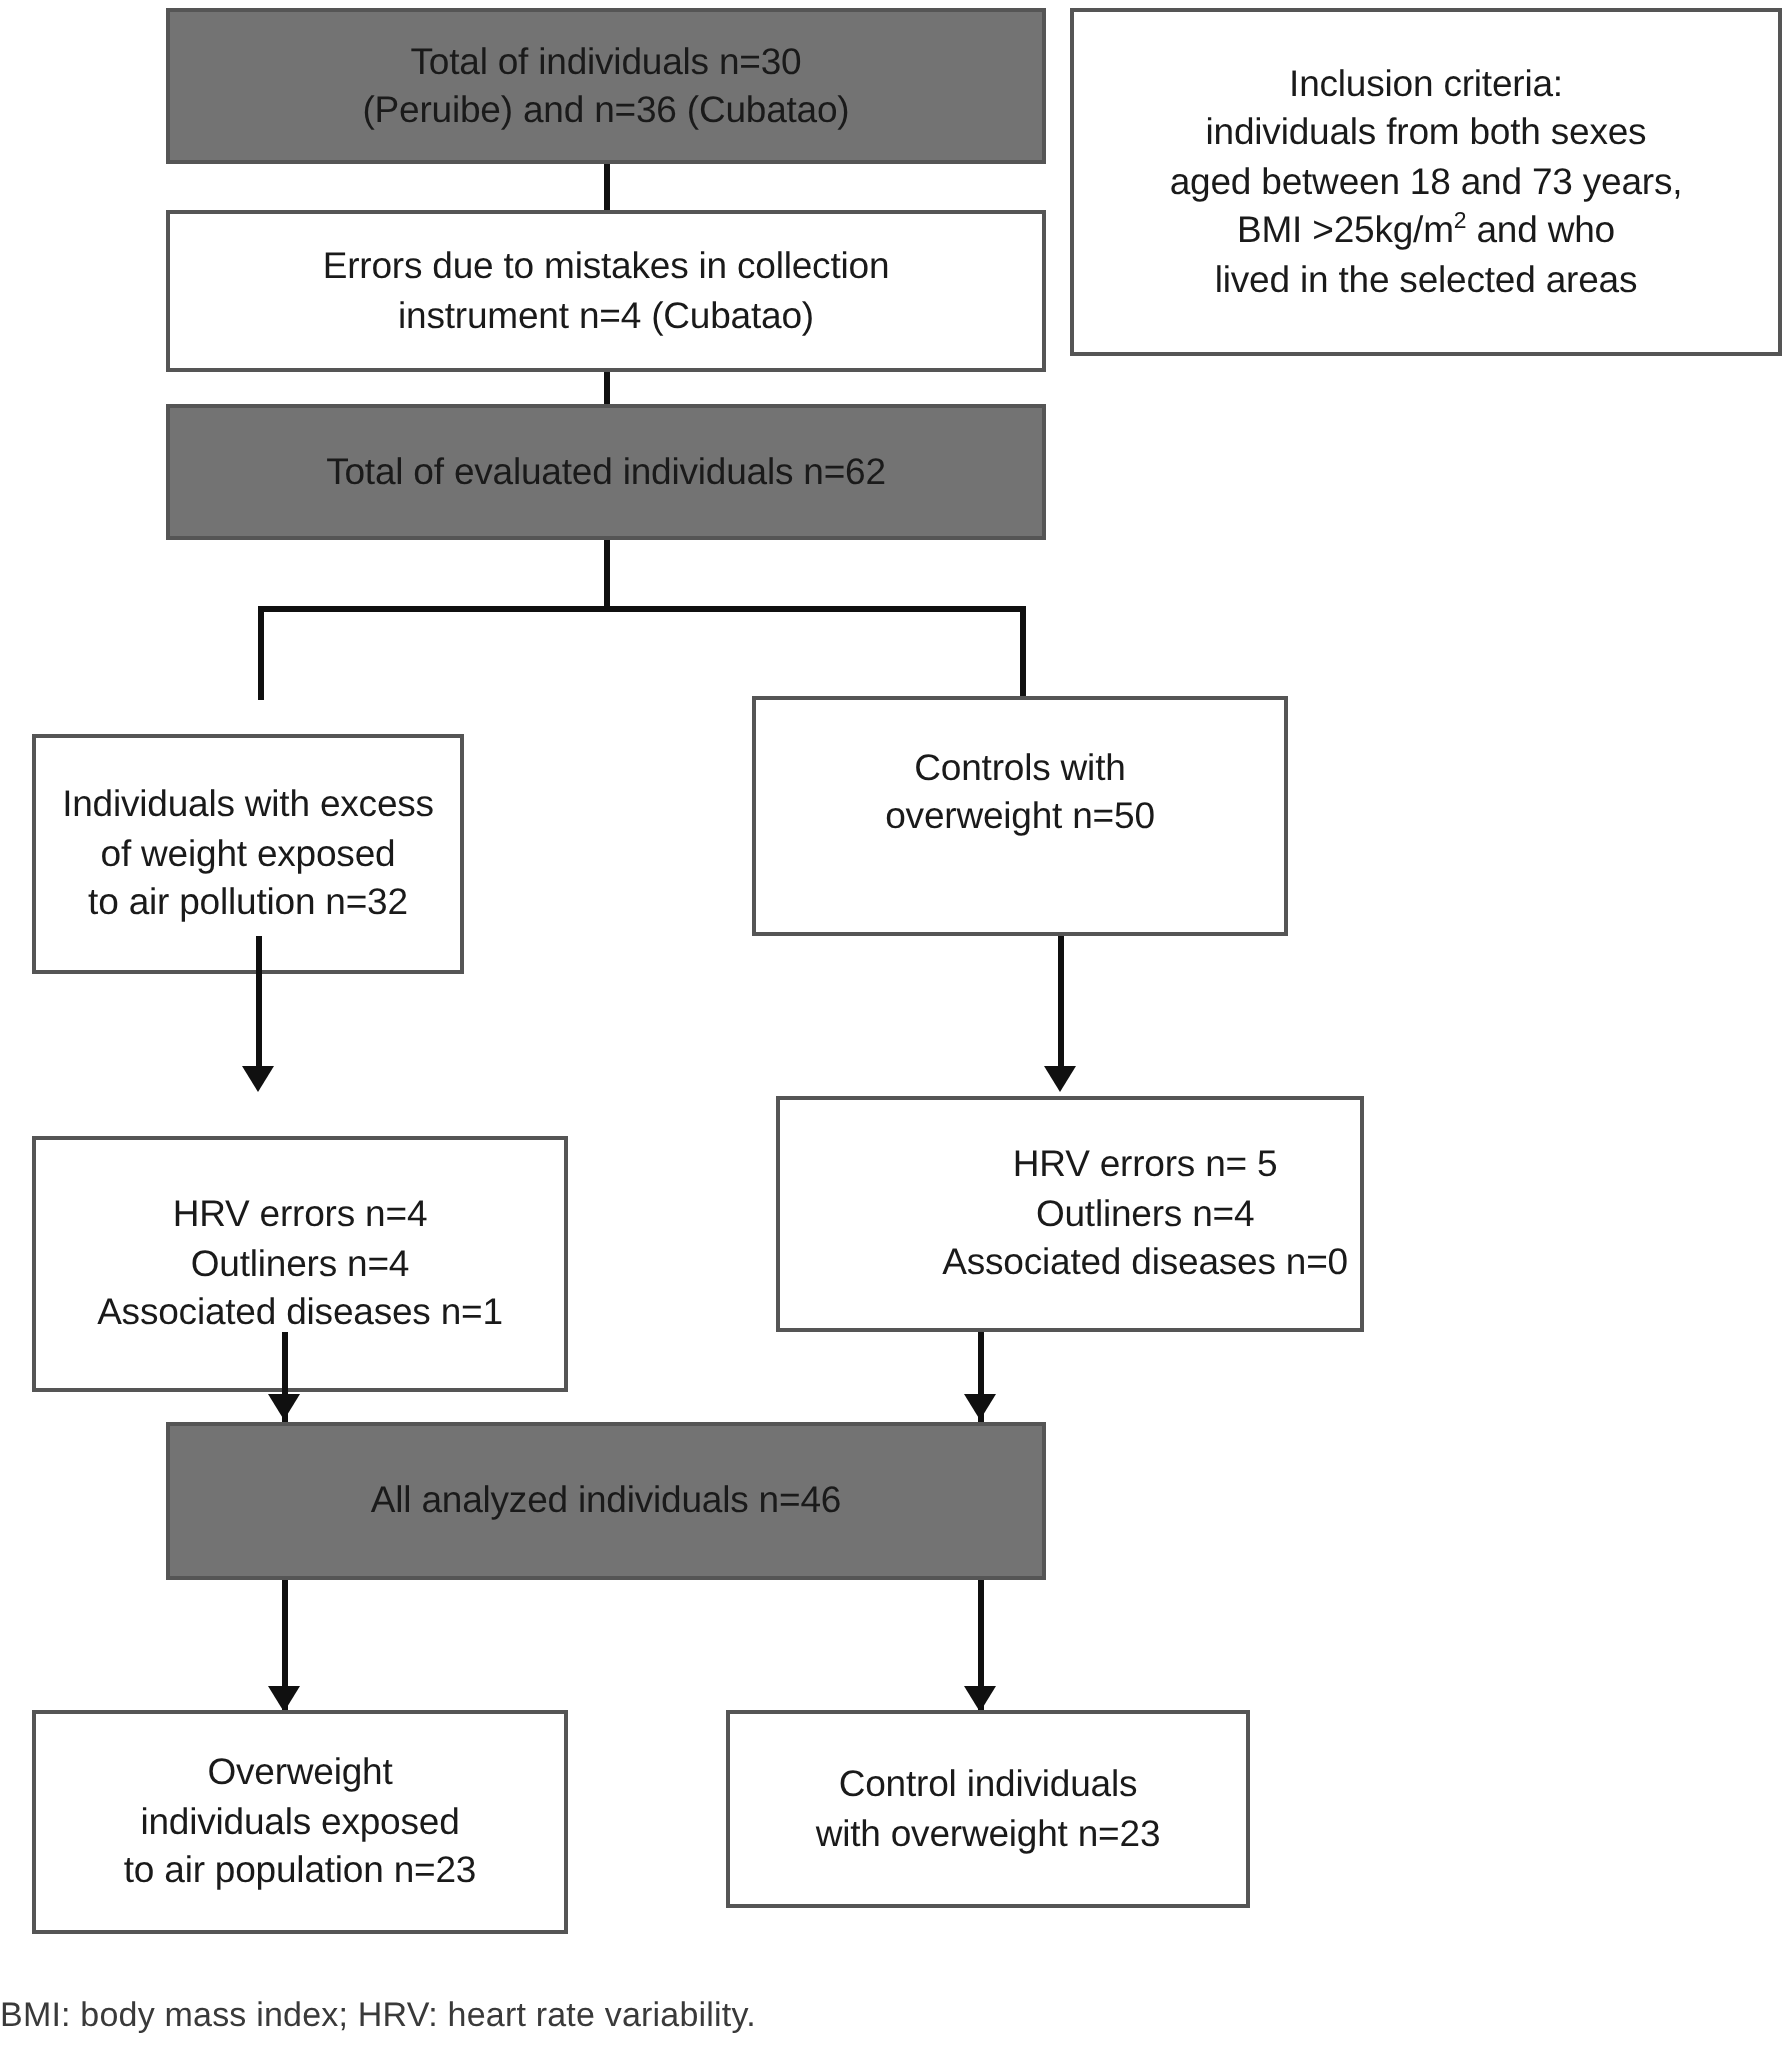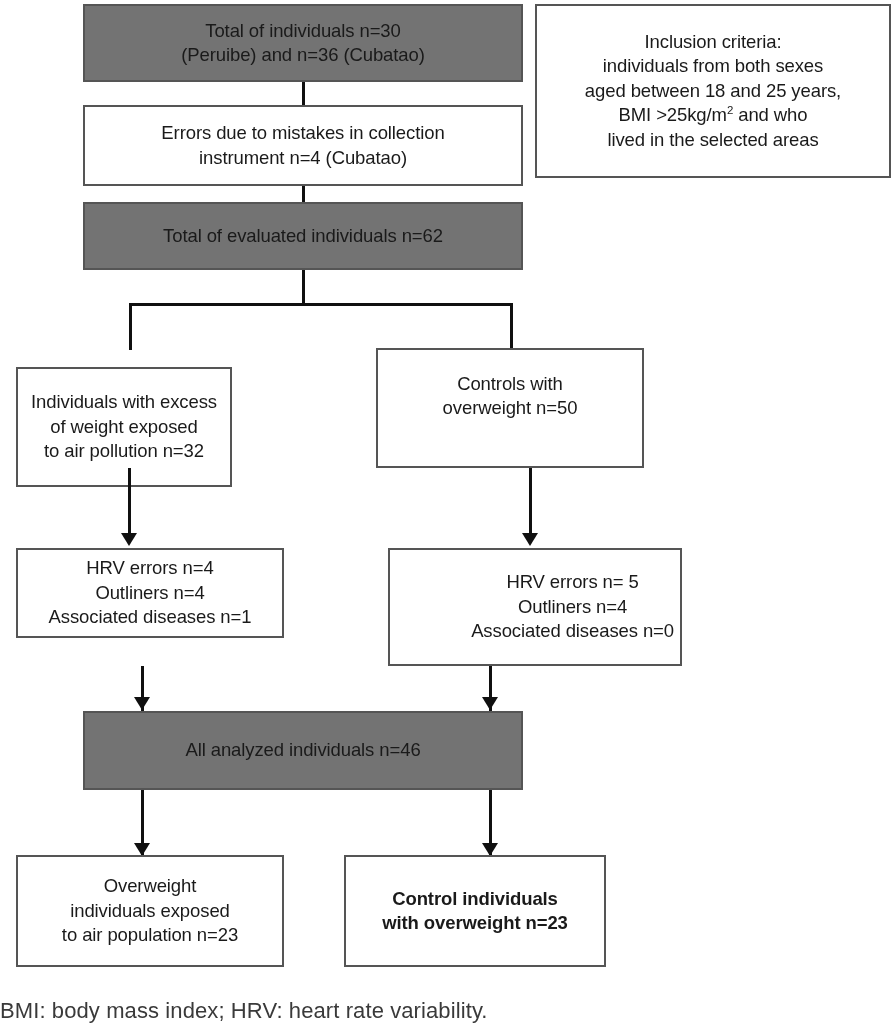--- a/index.html
+++ b/index.html
@@ -61,21 +61,21 @@
     width: 0;
     height: 0;
     border-left: 8px solid transparent;
     border-right: 8px solid transparent;
     border-top: 13px solid #101010;
   }
   #footnote {
     position: absolute;
     left: 0px;
     top: 998px;
-    font-size: 22px;
+    font-size: 17px;
     color: #3a3a3a;
     letter-spacing: 0.1px;
     white-space: nowrap;
   }
   sup {
     font-size: 0.62em;
     vertical-align: super;
     line-height: 0;
   }
 </style>
@@ -83,21 +83,21 @@
 <body>
 
 <div id="canvas">
 
   <div class="box gray" style="left:83px; top:4px; width:440px; height:78px;">
     <span class="txt">Total of individuals n=30
 (Peruibe) and n=36 (Cubatao)</span>
   </div>
 
   <div class="box" style="left:535px; top:4px; width:356px; height:174px;">
-    <span class="txt"><span>Inclusion criteria:</span><br><span>individuals from both sexes</span><br><span>aged between 18 and 25 years,</span><br><span>BMI &gt;25kg/m</span><sup>2</sup><span> and who</span><br><span>lived in the selected areas</span></span>
+    <span class="txt"><span>Inclusion criteria:</span><br><span>individuals from both sexes</span><br><span>aged between 18 and 73 years,</span><br><span>BMI &gt;25kg/m</span><sup>2</sup><span> and who</span><br><span>lived in the selected areas</span></span>
   </div>
 
   <div class="vline" style="left:302px; top:82px; height:24px;"></div>
 
   <div class="box" style="left:83px; top:105px; width:440px; height:81px;">
     <span class="txt">Errors due to mistakes in collection
 instrument n=4 (Cubatao)</span>
   </div>
 
   <div class="vline" style="left:302px; top:186px; height:17px;"></div>
@@ -121,21 +121,21 @@
     <span class="txt">Controls with
 overweight n=50</span>
   </div>
 
   <div class="vline" style="left:128px; top:468px; height:68px;"></div>
   <div class="arrowhead" style="left:121px; top:533px;"></div>
 
   <div class="vline" style="left:529px; top:468px; height:68px;"></div>
   <div class="arrowhead" style="left:522px; top:533px;"></div>
 
-  <div class="box" style="left:16px; top:548px; width:268px; height:90px;">
+  <div class="box" style="left:16px; top:568px; width:268px; height:128px;">
     <span class="txt">HRV errors n=4
 Outliners n=4
 Associated diseases n=1</span>
   </div>
 
   <div class="box" style="left:388px; top:548px; width:294px; height:118px;justify-content:flex-end;">
     <span class="txt">HRV errors n= 5
 Outliners n=4
 Associated diseases n=0</span>
   </div>
@@ -155,20 +155,20 @@
 
   <div class="vline" style="left:489px; top:790px; height:68px;"></div>
   <div class="arrowhead" style="left:482px; top:843px;"></div>
 
   <div class="box" style="left:16px; top:855px; width:268px; height:112px;">
     <span class="txt">Overweight
 individuals exposed
 to air population n=23</span>
   </div>
 
-  <div class="box" style="left:344px; top:855px; width:262px; height:112px;font-weight:bold;">
+  <div class="box" style="left:363px; top:855px; width:262px; height:99px;">
     <span class="txt">Control individuals
 with overweight n=23</span>
   </div>
 
   <div id="footnote">BMI: body mass index; HRV: heart rate variability.</div>
 
 </div>
 
 </body></html>

